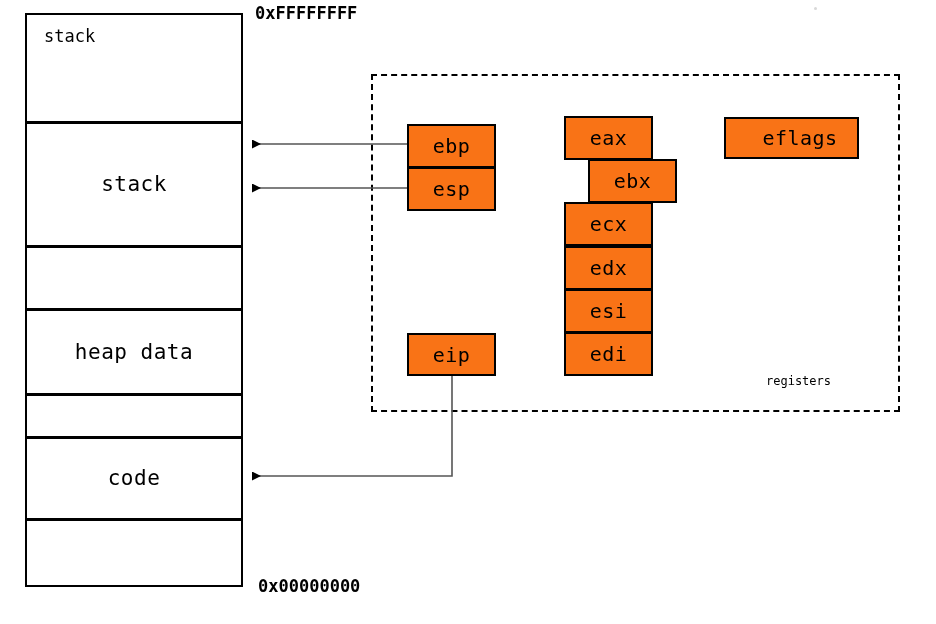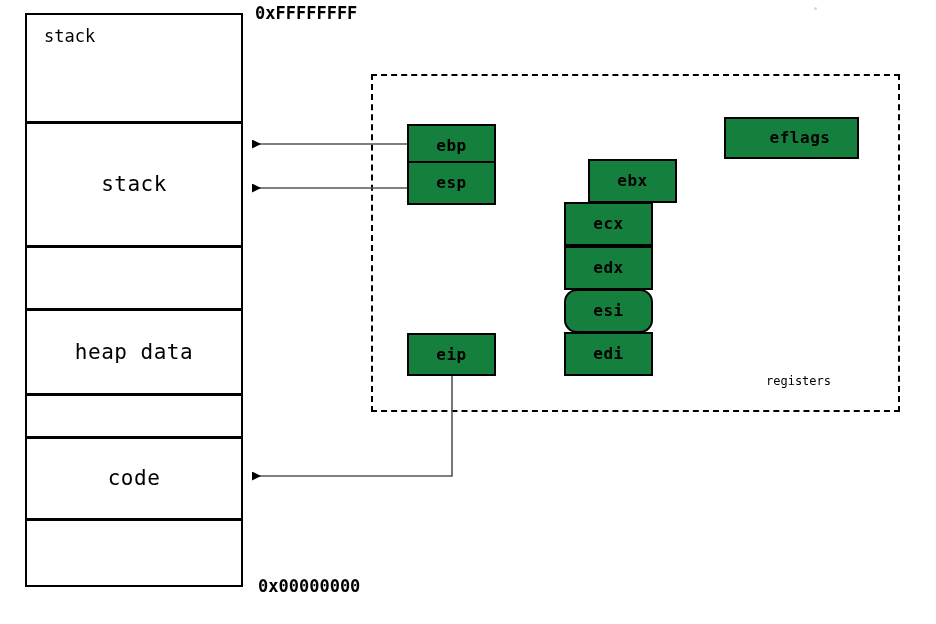--- a/index.html
+++ b/index.html
@@ -92,46 +92,45 @@
     font-size: 12px;
     line-height: 1;
     white-space: nowrap;
   }
 
   
   .reg-box {
     position: absolute;
     border: 2px solid #000;
     box-sizing: border-box;
-    background: #15803d;
+    background: #f97316;
     display: flex;
     align-items: center;
     justify-content: center;
-    font-size: 16px;
+    font-size: 20px;
     letter-spacing: 0.5px;
     line-height: 1;
     white-space: nowrap;
-    font-weight: bold;
   }
 
   
   .ptr-stack {
     position: absolute;
     left: 407px;
     top: 124px;
     width: 89px;
     height: 87px;
   }
   .ptr-stack .reg-box {
     left: 0;
     width: 89px;
     height: 44px;
   }
   .ptr-stack .reg-box.r0 { top: 0px; }
-  .ptr-stack .reg-box.r1 { top: 37px; }
+  .ptr-stack .reg-box.r1 { top: 43px; }
 
   
   #eip-box {
     left: 407px;
     top: 333px;
     width: 89px;
     height: 43px;
   }
 
   
@@ -215,24 +214,25 @@
   <div class="reg-group-label">registers</div>
 
   <div class="ptr-stack">
     <div class="reg-box r0">ebp</div>
     <div class="reg-box r1">esp</div>
   </div>
 
   <div class="reg-box" id="eip-box">eip</div>
 
   <div class="gp-col">
+    <div class="reg-box" style="top:0px;">eax</div>
     <div class="reg-box" style="top:43px;margin-left:24px;">ebx</div>
     <div class="reg-box" style="top:86px;">ecx</div>
     <div class="reg-box" style="top:130px;">edx</div>
-    <div class="reg-box" style="top:173px;border-radius:13px;">esi</div>
+    <div class="reg-box" style="top:173px;">esi</div>
     <div class="reg-box" style="top:216px;">edi</div>
   </div>
 
   <div class="reg-box" id="eflags-box">eflags</div>
 
   <svg class="wires" viewBox="0 0 936 624" xmlns="http://www.w3.org/2000/svg">
     <defs>
       <marker id="arrowhead" markerWidth="9" markerHeight="9" refX="8" refY="4.5" orient="auto" markerUnits="userSpaceOnUse">
         <path d="M 9 0 L 9 9 L 0 4.5 z" fill="#000000"></path>
       </marker>

